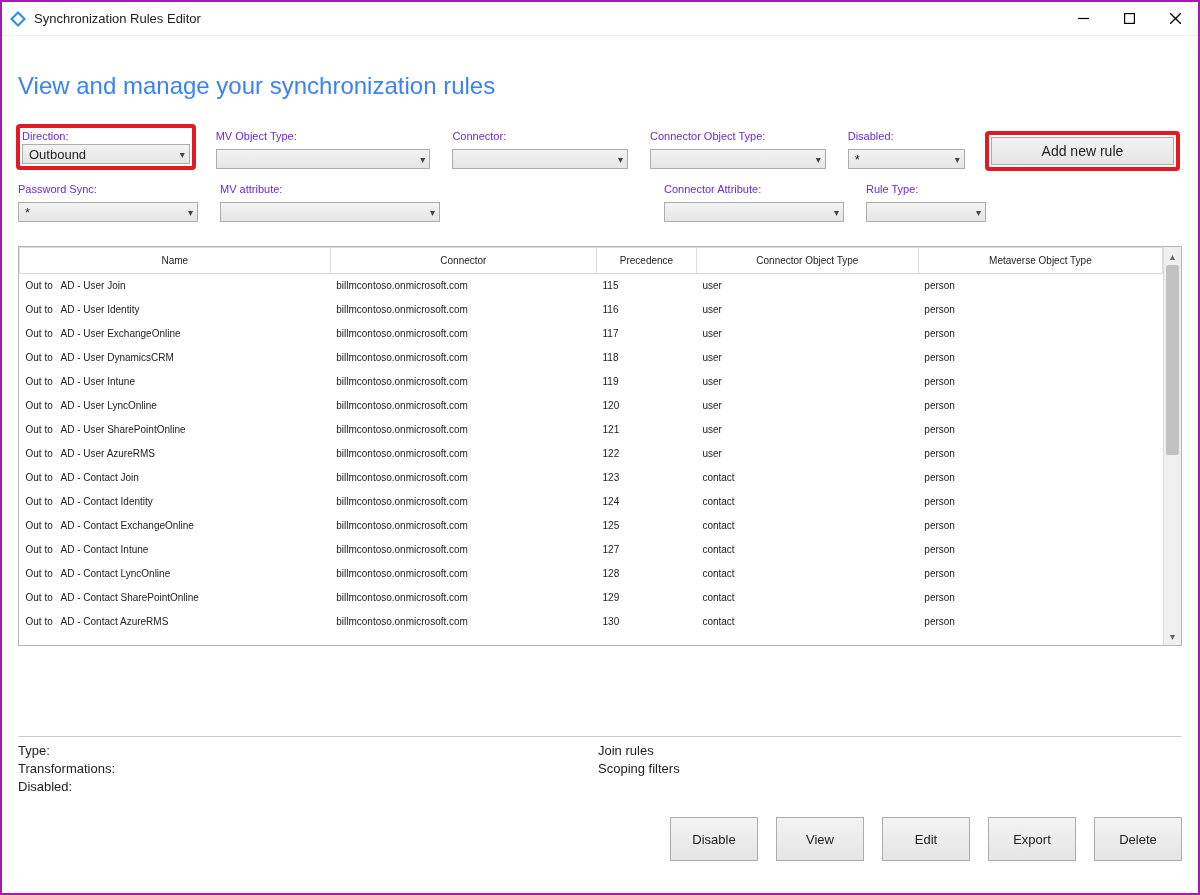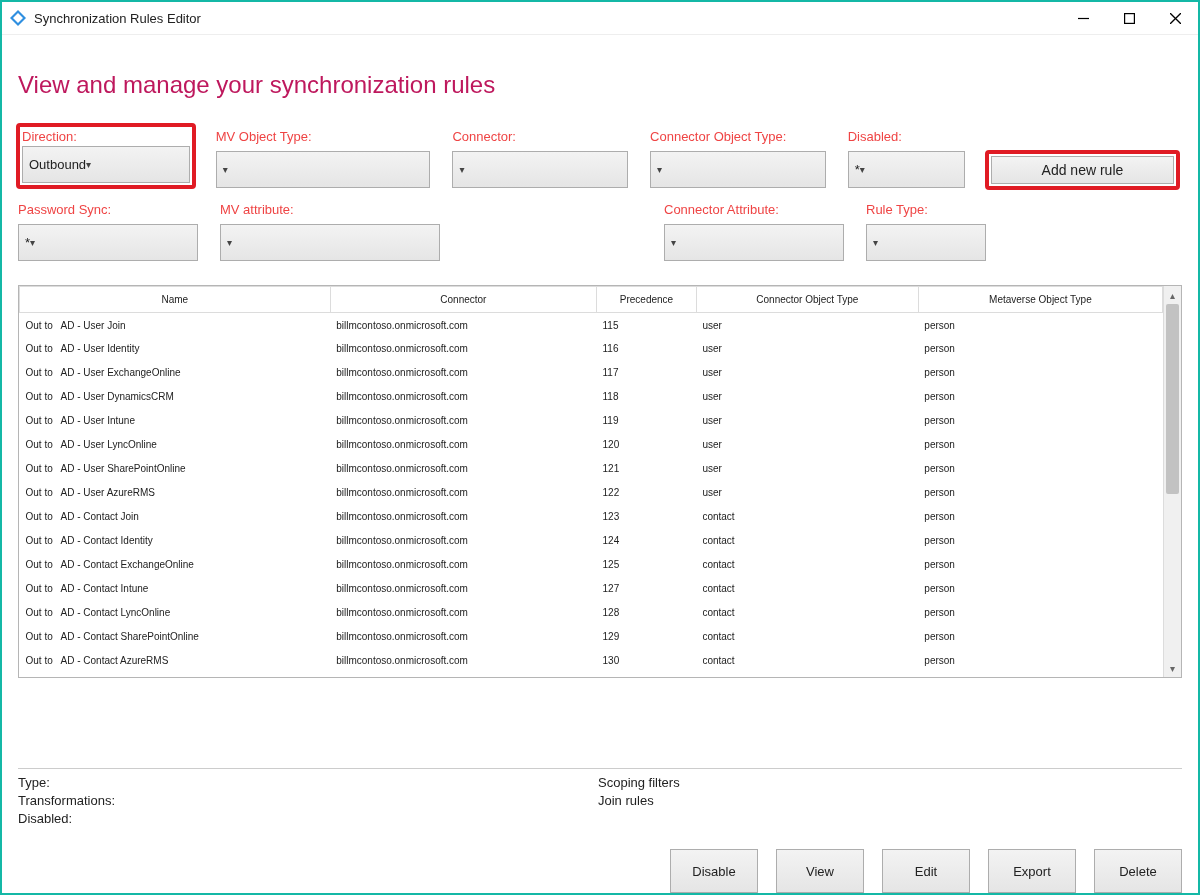--- a/index.html
+++ b/index.html
@@ -1,38 +1,38 @@
 <!DOCTYPE html>
 <html><head>
 <meta charset="utf-8">
 <style>
   * { box-sizing: border-box; font-family: "Segoe UI", Tahoma, sans-serif; }
   body { margin:0; padding:0; background:#fff; }
   .window {
-    width:1200px; height:895px; border:2px solid #14b8a6; background:#fff;
+    width:1200px; height:895px; border:2px solid #a21caf; background:#fff;
     display:flex; flex-direction:column; position:relative;
   }
   .titlebar {
     height:34px; display:flex; align-items:center; padding-left:8px;
     border-bottom:1px solid #eee; font-size:13px; color:#222;
   }
   .titlebar .app-icon { width:16px; height:16px; margin-right:8px; }
   .titlebar .app-icon svg{width:16px;height:16px;}
   .titlebar-title{flex:0 0 auto;}
   .titlebar-spacer{flex:1;}
   .win-btn{width:46px;height:32px;display:flex;align-items:center;justify-content:center;font-size:14px;color:#000;}
   .win-btn svg{width:11px;height:11px;}
   .content{padding:16px 16px 10px 16px; flex:0 0 auto;}
-  h1.page-title{font-size:24px; font-weight:400; color:#be185d; margin:20px 0 30px 0;}
+  h1.page-title{font-size:24px; font-weight:400; color:#3b82f6; margin:20px 0 30px 0;}
   .filters{display:flex; gap:22px;}
   .filter-col{display:flex;flex-direction:column;gap:5px;}
-  .filter-label{font-size:13px;color:#ef4444;margin-bottom:2px;}
+  .filter-label{font-size:11px;color:#6d28d9;margin-bottom:2px;}
   .combo{
-    height:37px;background:linear-gradient(#f3f3f3,#e5e5e5);border:1px solid #adadad;
-    display:flex;align-items:center;justify-content:flex-start;padding:0 4px 0 6px;
+    height:20px;background:linear-gradient(#f3f3f3,#e5e5e5);border:1px solid #adadad;
+    display:flex;align-items:center;justify-content:space-between;padding:0 4px 0 6px;
     font-size:13px;color:#222;
   }
   .combo .chev{font-size:10px;color:#444;}
   .row2{display:flex;gap:22px;margin-top:14px;}
   .highlight{border:4px solid #e01b24;border-radius:4px;padding:2px;margin:-6px -2px -2px -2px;}
   .btn-primary{
     height:28px;background:linear-gradient(#f3f3f3,#e5e5e5);border:1px solid #adadad;
     display:flex;align-items:center;justify-content:center;font-size:14px;color:#222;
   }
   .add-area{width:200px;display:flex;align-items:flex-end;}
@@ -322,22 +322,22 @@
     </div>
   </div>
 
   <div class="details">
     <div class="details-left">
       <div class="details-row">Type:</div>
       <div class="details-row">Transformations:</div>
       <div class="details-row">Disabled:</div>
     </div>
     <div class="details-right">
+      <div class="details-row">Join rules</div>
       <div class="details-row">Scoping filters</div>
-      <div class="details-row">Join rules</div>
     </div>
   </div>
 
   <div class="action-bar">
     <div class="action-btn">Disable</div>
     <div class="action-btn">View</div>
     <div class="action-btn">Edit</div>
     <div class="action-btn">Export</div>
     <div class="action-btn">Delete</div>
   </div>

